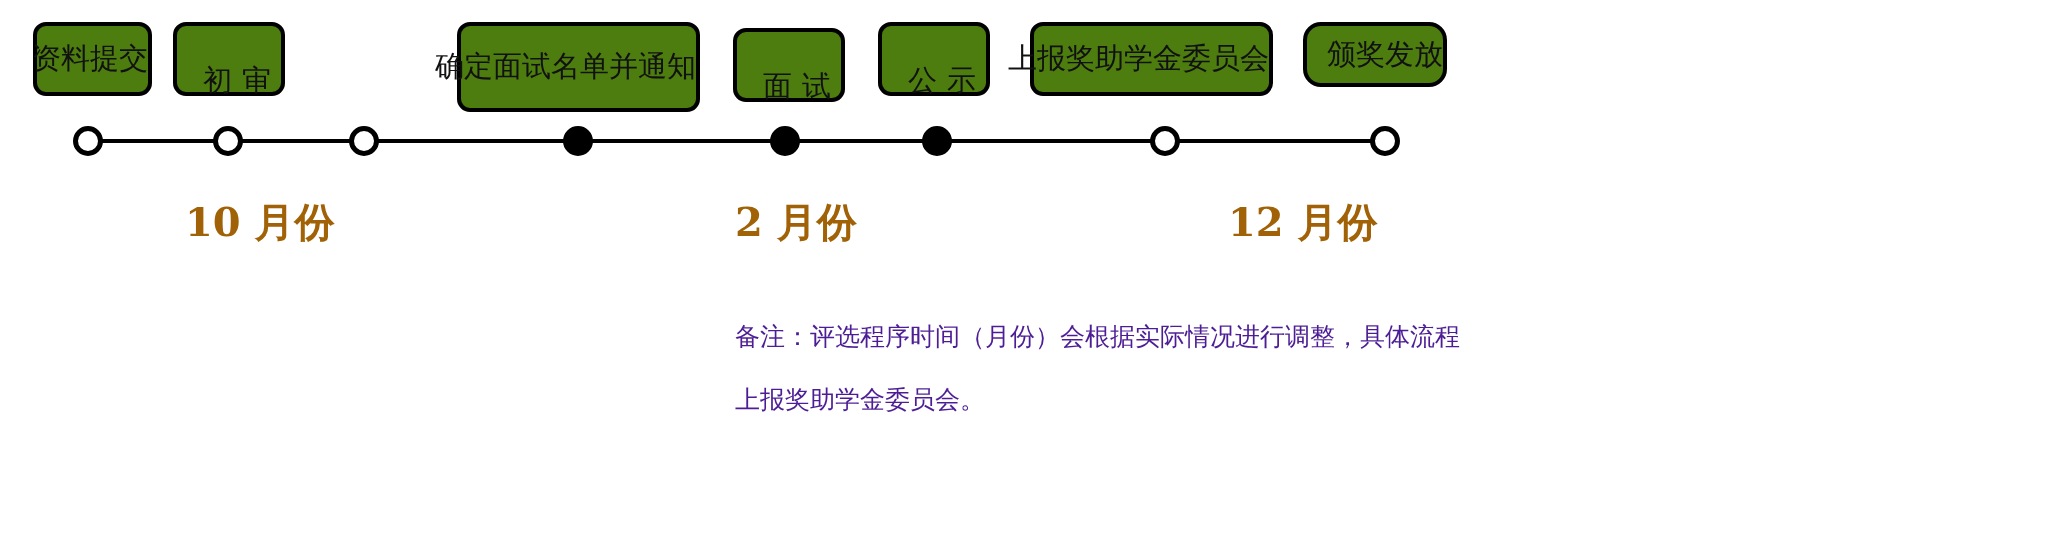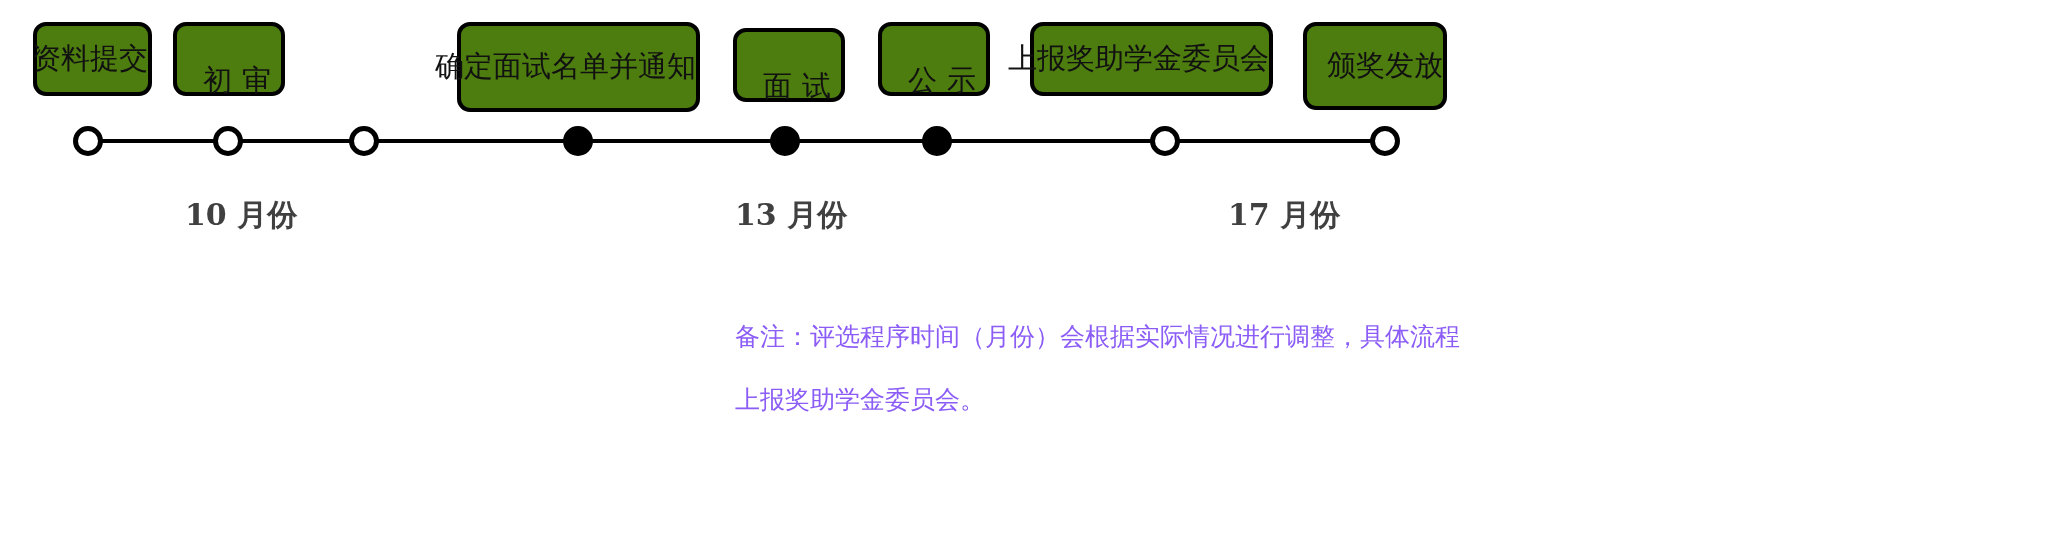--- a/index.html
+++ b/index.html
@@ -80,38 +80,38 @@
   .timeline-node.filled {
     background: #000000;
     border-color: #000000;
   }
 
   
   .month-label {
     position: absolute;
     font-family: "DejaVu Serif", "Liberation Serif", serif;
     font-weight: bold;
-    font-size: 30px;
-    color: #404040;
+    font-size: 40px;
+    color: #a16207;
     white-space: nowrap;
     top: 195px;
   }
 
   
   #footnote {
     position: absolute;
     left: 735px;
     top: 305px;
     width: 1000px;
   }
   .footnote-line {
     font-family: "DejaVu Serif", "Liberation Serif", serif;
     font-size: 25px;
     line-height: 63px;
-    color: #8b5cf6;
+    color: #4c1d95;
     white-space: nowrap;
   }
 </style>
 </head>
 <body>
 
 <div id="diagram-root">
 
   <div class="stage-box" style="left:33px; top:22px; width:119px; height:74px;">
     <span class="stage-label">资料提交</span>
@@ -131,21 +131,21 @@
   </div>
 
   <div class="stage-box" style="left:1030px; top:22px; width:243px; height:74px;">
     <span class="stage-label">上报奖助学金委员会</span>
   </div>
 
   <div class="stage-box" style="left:878px; top:22px; width:112px; height:74px;">
     <span class="stage-label spaced">公示</span>
   </div>
 
-  <div class="stage-box" style="left:1303px; top:22px; width:144px; height:88px;">
+  <div class="stage-box" style="left:1303px; top:22px; width:144px; height:65px;border-radius:18px;">
     <span class="stage-label">颁奖发放</span>
   </div>
 
   <div id="timeline-layer">
     <div class="timeline-segment" style="left:96px;  width:140px;"></div>
     <div class="timeline-segment" style="left:228px; width:144px;"></div>
     <div class="timeline-segment" style="left:364px; width:222px;"></div>
     <div class="timeline-segment" style="left:578px; width:215px;"></div>
     <div class="timeline-segment" style="left:785px; width:160px;"></div>
     <div class="timeline-segment" style="left:937px; width:236px;"></div>
@@ -155,21 +155,21 @@
   <div class="timeline-node" style="left:73px;"></div>
   <div class="timeline-node" style="left:213px;"></div>
   <div class="timeline-node" style="left:349px;"></div>
   <div class="timeline-node filled" style="left:563px;"></div>
   <div class="timeline-node filled" style="left:770px;"></div>
   <div class="timeline-node filled" style="left:922px;"></div>
   <div class="timeline-node" style="left:1150px;"></div>
   <div class="timeline-node" style="left:1370px;"></div>
 
   <div class="month-label" style="left:185px;">10 月份</div>
-  <div class="month-label" style="left:735px;">13 月份</div>
-  <div class="month-label" style="left:1228px;">17 月份</div>
+  <div class="month-label" style="left:735px;">2 月份</div>
+  <div class="month-label" style="left:1228px;">12 月份</div>
 
   <div id="footnote">
     <div class="footnote-line">备注：评选程序时间（月份）会根据实际情况进行调整，具体流程</div>
     <div class="footnote-line">上报奖助学金委员会。</div>
   </div>
 
 </div>
 
 </body></html>

